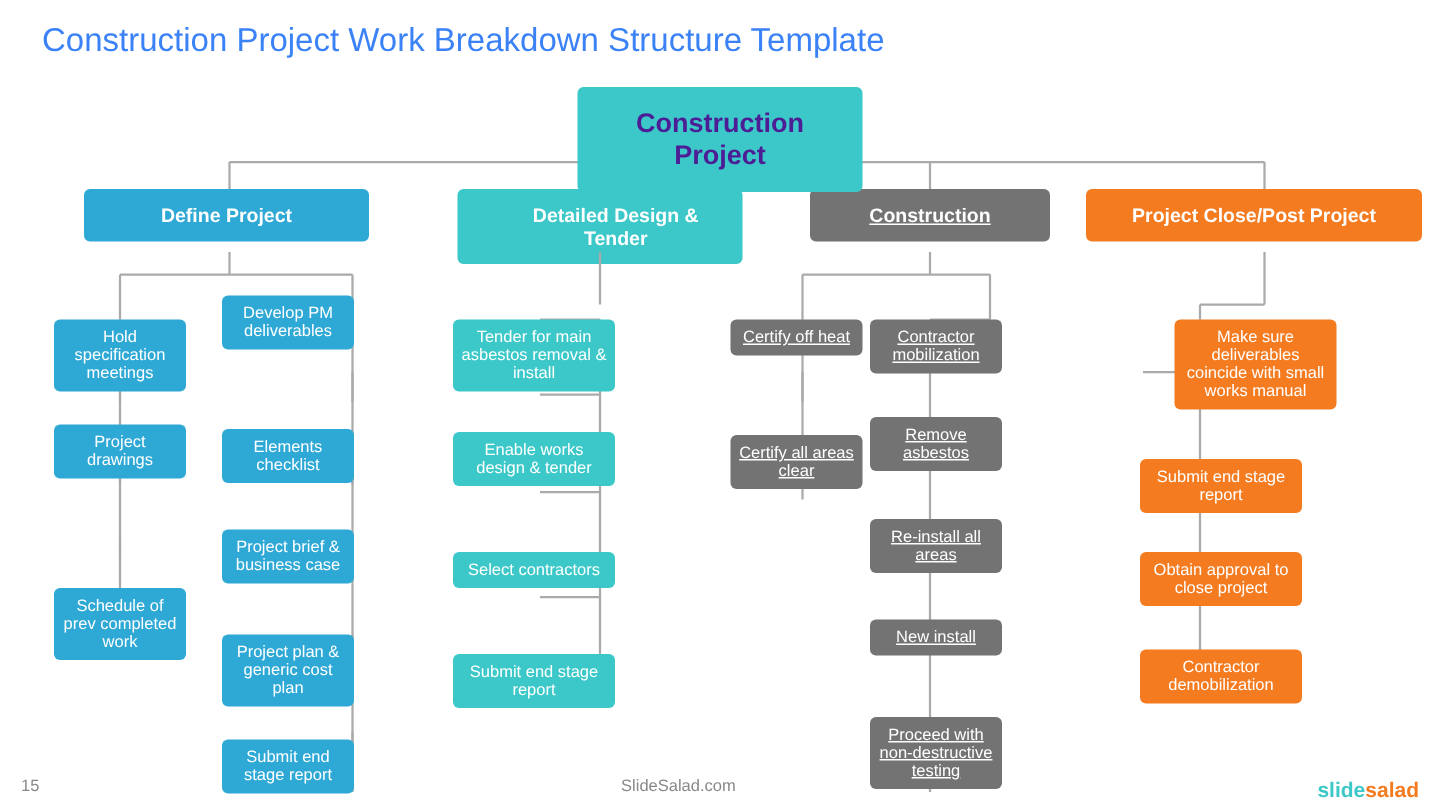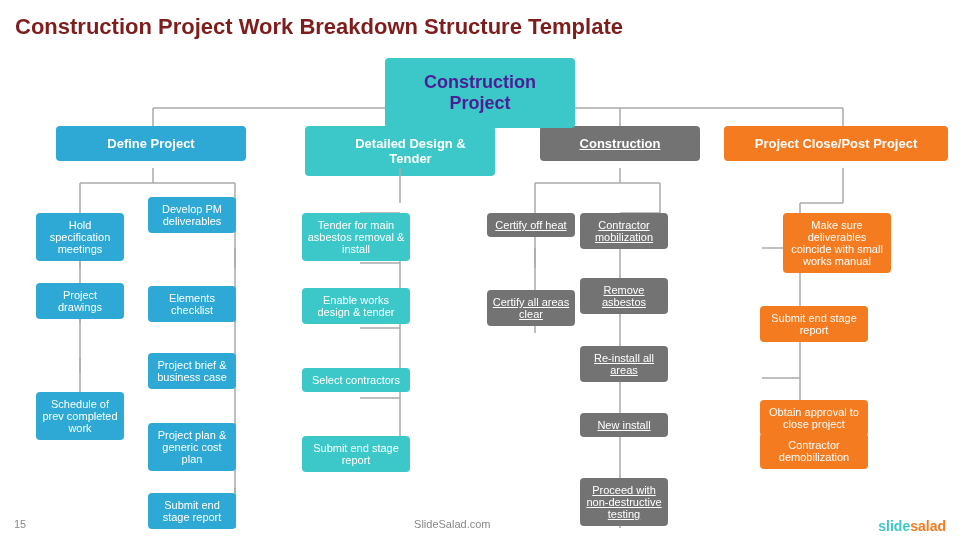--- a/index.html
+++ b/index.html
@@ -7,23 +7,23 @@
       width: 960px;
       height: 540px;
       background: #fff;
       font-family: Arial, sans-serif;
       overflow: hidden;
       position: relative;
     }
 
     .page-title {
       font-size: 22px;
-      font-weight: bold;
-      color: #7f1d1d;
-      padding: 14px 20px 8px 15px;
+      font-weight: normal;
+      color: #3b82f6;
+      padding: 14px 20px 8px 28px;
     }
 
     .wbs-container {
       position: relative;
       width: 100%;
       height: 480px;
     }
 
     
     .root-node {
@@ -200,21 +200,21 @@
   <div class="child-box box-yellow" style="top:242px; left:487px;">Certify all areas clear</div>
 
   <div class="child-box box-yellow" style="top:165px; left:580px;">Contractor mobilization</div>
   <div class="child-box box-yellow" style="top:230px; left:580px;">Remove asbestos</div>
   <div class="child-box box-yellow" style="top:298px; left:580px;">Re-install all areas</div>
   <div class="child-box box-yellow" style="top:365px; left:580px;">New install</div>
   <div class="child-box box-yellow" style="top:430px; left:580px;">Proceed with non-destructive testing</div>
 
   <div class="child-box box-orange wide" style="top:165px; left:760px;margin-left:23px;">Make sure deliverables coincide with small works manual</div>
   <div class="child-box box-orange wide" style="top:258px; left:760px;">Submit end stage report</div>
-  <div class="child-box box-orange wide" style="top:320px; left:760px;margin-top:32px;">Obtain approval to close project</div>
+  <div class="child-box box-orange wide" style="top:320px; left:760px;">Obtain approval to close project</div>
   <div class="child-box box-orange wide" style="top:385px; left:760px;">Contractor demobilization</div>
 
 </div>
 
 <div class="footer">
   <span>15</span>
   <span>SlideSalad.com</span>
   <span class="footer-logo">slide<span>salad</span></span>
 </div>
 

